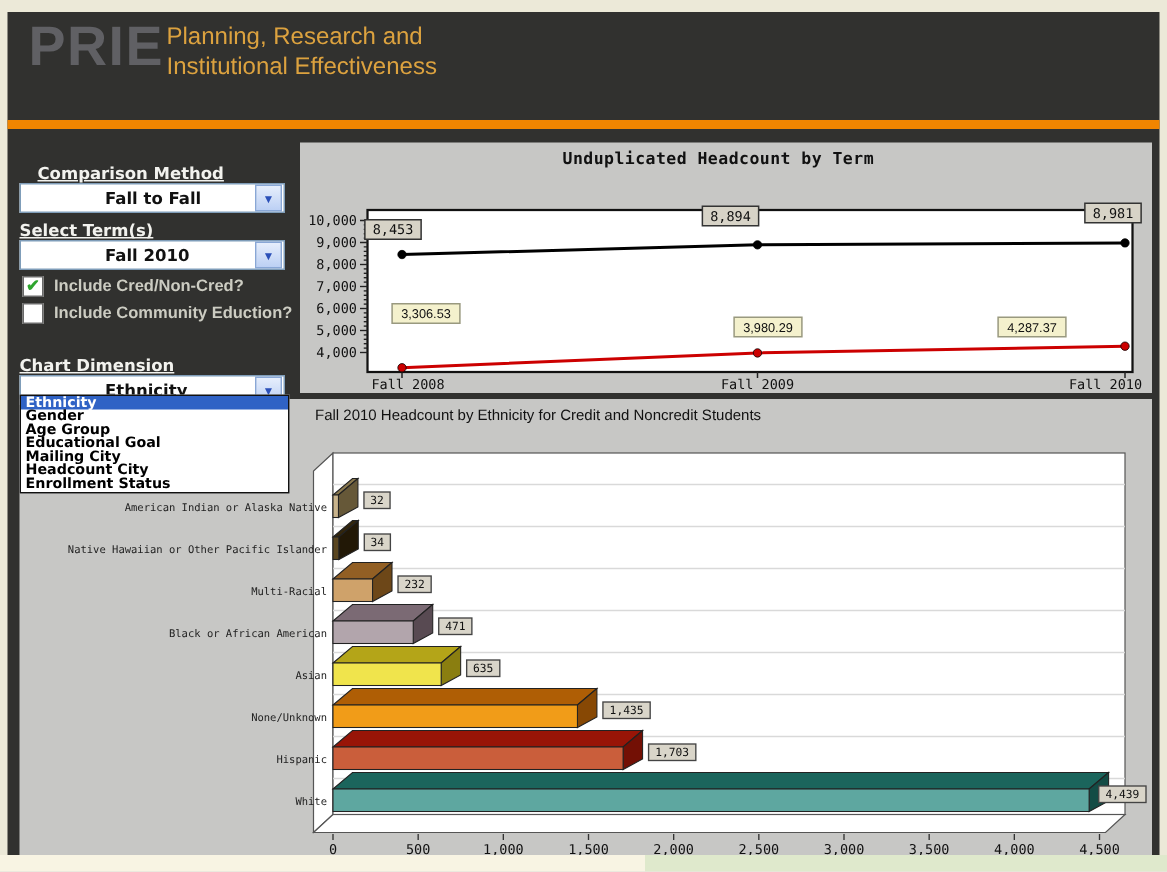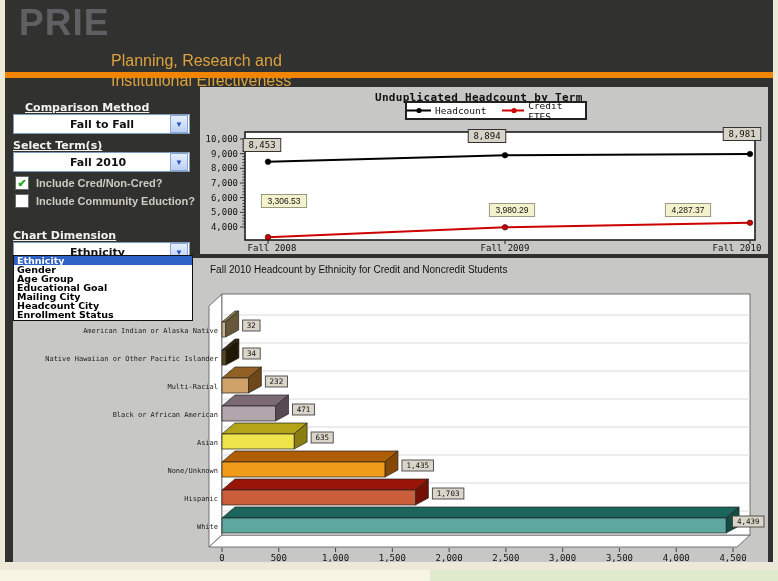--- a/index.html
+++ b/index.html
@@ -1,20 +1,20 @@
 <!DOCTYPE html>
 <html><head>
 <meta charset="utf-8">
 <style>
   html,body{margin:0;padding:0;}
   #root{position:relative;width:778px;height:581px;background:#ece9d8;font-family:"Liberation Sans",sans-serif;overflow:hidden;}
-  #frame{position:absolute;left:5px;top:0;width:768px;height:562px;background:#31312f;}
+  #frame{position:absolute;left:5px;top:8px;width:768px;height:562px;background:#31312f;}
   
   #logo{position:absolute;left:14px;top:2px;font-size:37px;font-weight:bold;color:#606064;letter-spacing:1px;}
-  #subtitle{position:absolute;left:106px;top:7px;font-size:16px;line-height:1.22;color:#dca23f;margin-top:44px;}
+  #subtitle{position:absolute;left:106px;top:7px;font-size:16px;line-height:1.22;color:#dca23f;}
   
   #tabs{position:absolute;left:13px;top:48px;height:24px;display:flex;gap:3px;}
   .tab{height:23px;line-height:23px;text-align:center;font-size:10.5px;font-weight:bold;border-radius:6px 6px 0 0;padding:0 12px;border:1px solid #8c8874;border-bottom:none;background:#f3efdb;color:#1d1d1b;cursor:pointer;}
   .tab.active{background:linear-gradient(#f8b65а,#ee9012 45%,#e07e02);background:linear-gradient(#f8b65a,#ee9012 45%,#e07e02);color:#fff;border-color:#c07502;}
   #accent-bar{position:absolute;left:0;top:72px;width:768px;height:6px;background:#f18500;}
   
   .side-label{position:absolute;left:8px;font-size:11px;font-weight:bold;color:#f2f2ee;text-decoration:underline;font-family:"DejaVu Sans",sans-serif;}
   .sel{position:absolute;left:8px;width:175px;height:18px;background:#fff;border:1px solid #7f9db9;display:flex;align-items:center;cursor:pointer;}
   .sel .val{flex:1;font-size:11px;font-weight:bold;color:#111;padding-left:12px;font-family:"DejaVu Sans",sans-serif;white-space:nowrap;overflow:hidden;margin-left:44px;}
   .sel .btn{width:16px;height:16px;margin:0 1px;background:linear-gradient(#e6eefc,#bcd0f4);border:1px solid #89a7d6;display:flex;align-items:center;justify-content:center;font-size:8px;color:#2b50b8;}
@@ -82,36 +82,20 @@
       <div class="opt">Gender</div>
       <div class="opt">Age Group</div>
       <div class="opt">Educational Goal</div>
       <div class="opt">Mailing City</div>
       <div class="opt">Headcount City</div>
       <div class="opt">Enrollment Status</div>
     </div>
 
     <div id="top-panel">
       <div id="top-title">Unduplicated Headcount by Term</div>
-      <div id="legend">
-          <span class="leg-item">
-            <svg width="24" height="9">
-              <line x1="0" y1="4.5" x2="24" y2="4.5" stroke="#000000" stroke-width="2"></line>
-              <circle cx="12" cy="4.5" r="2.6" fill="#000000"></circle>
-            </svg>
-            <span>Headcount</span>
-          </span>
-          <span class="leg-item">
-            <svg width="24" height="9">
-              <line x1="0" y1="4.5" x2="24" y2="4.5" stroke="#cc0000" stroke-width="2"></line>
-              <circle cx="12" cy="4.5" r="2.6" fill="#cc0000"></circle>
-            </svg>
-            <span>Credit FTES</span>
-          </span>
-        </div>
       <svg id="top-chart-svg" width="568" height="167" viewBox="0 0 568 167">
           <rect x="45" y="45" width="510" height="108" fill="#ffffff" stroke="#111" stroke-width="1.5"></rect>
           <line x1="40" y1="140" x2="45" y2="140" stroke="#222" stroke-width="0.9"></line>
           <text x="38" y="143" text-anchor="end" font-family="DejaVu Sans Mono, monospace" font-size="9" fill="#111">4,000</text>
           <line x1="42.5" y1="137.06666666666666" x2="45" y2="137.06666666666666" stroke="#222" stroke-width="0.9"></line>
           <line x1="42.5" y1="134.13333333333333" x2="45" y2="134.13333333333333" stroke="#222" stroke-width="0.9"></line>
           <line x1="42.5" y1="131.2" x2="45" y2="131.2" stroke="#222" stroke-width="0.9"></line>
           <line x1="42.5" y1="128.26666666666668" x2="45" y2="128.26666666666668" stroke="#222" stroke-width="0.9"></line>
           <line x1="40" y1="125.33333333333333" x2="45" y2="125.33333333333333" stroke="#222" stroke-width="0.9"></line>
           <text x="38" y="128.33333333333331" text-anchor="end" font-family="DejaVu Sans Mono, monospace" font-size="9" fill="#111">5,000</text>

